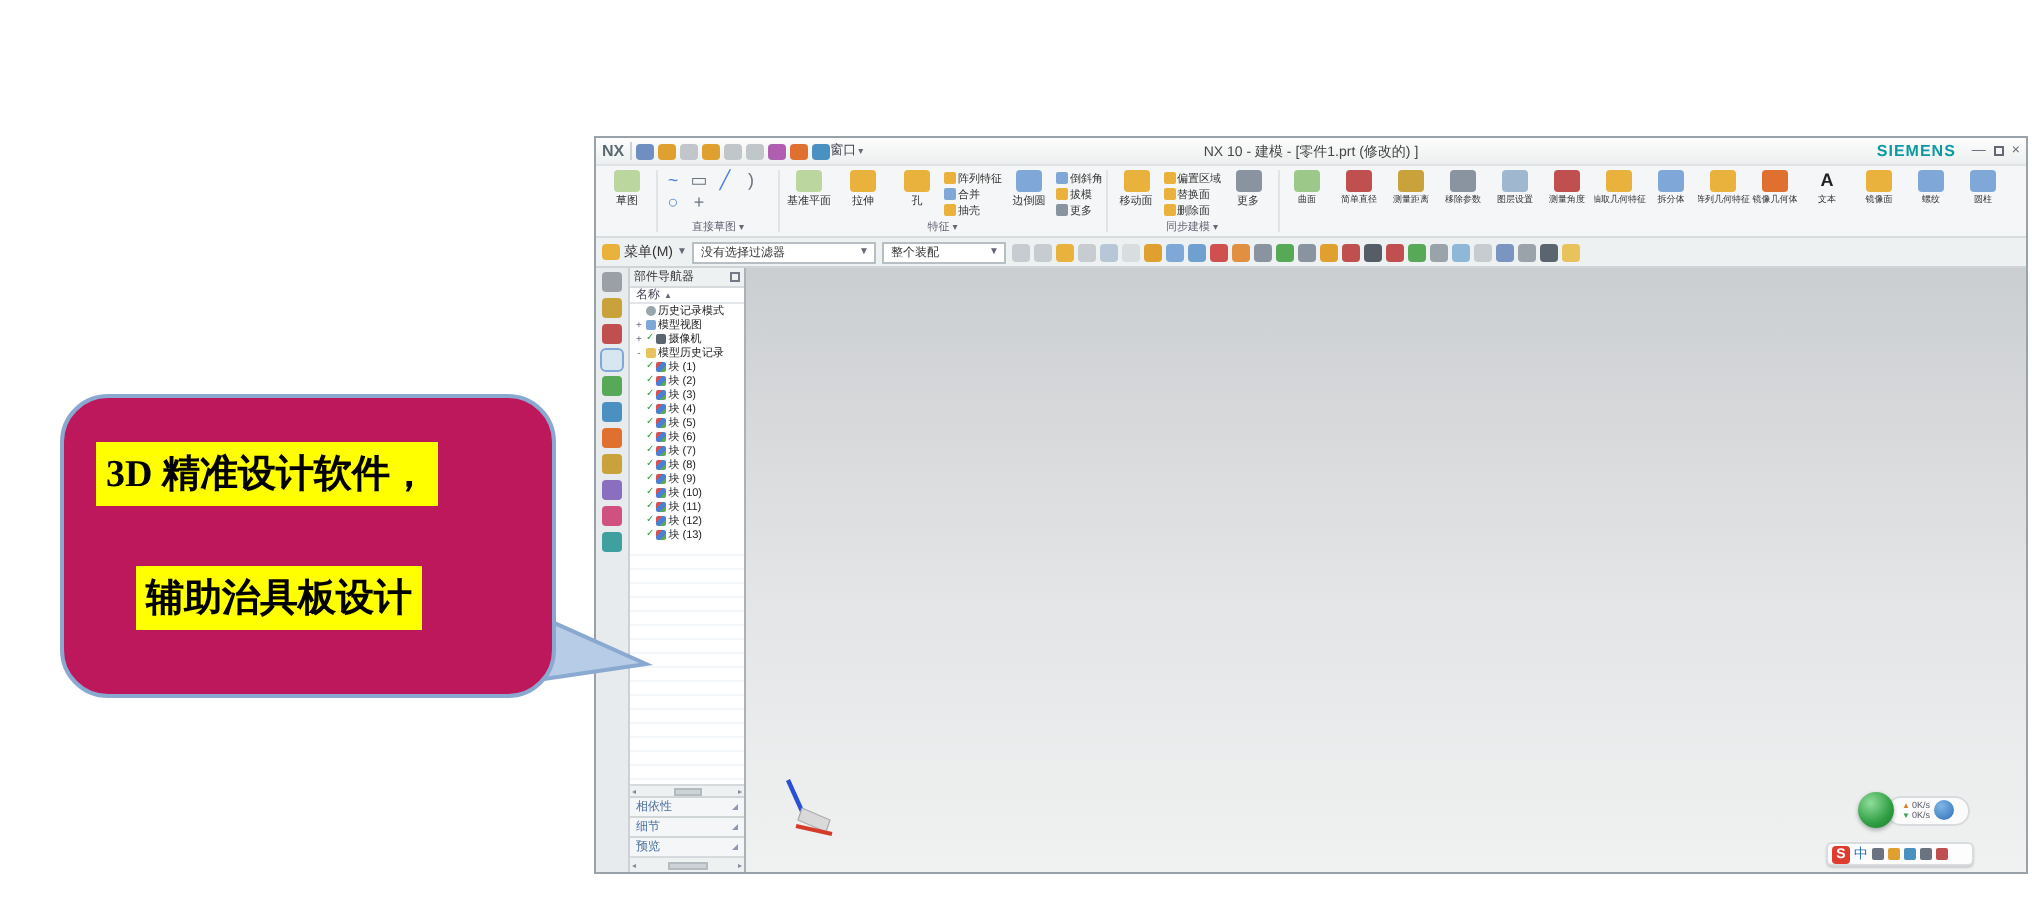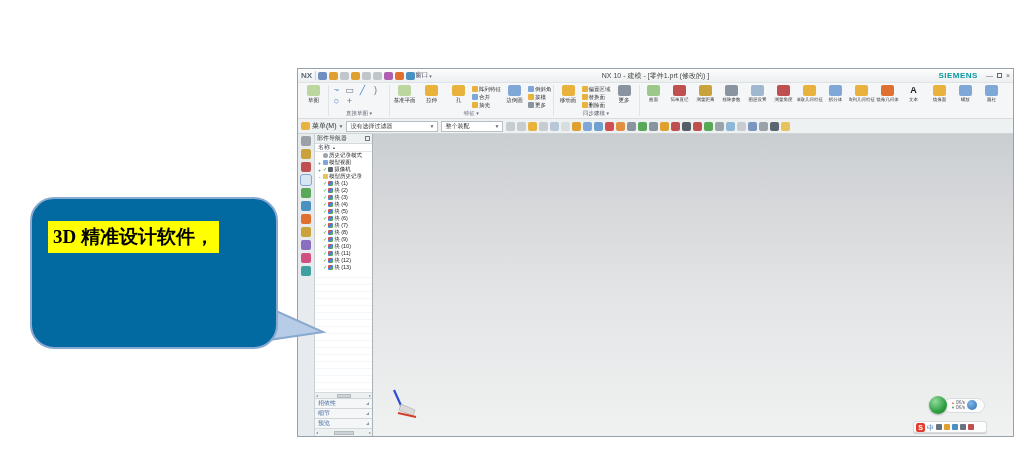--- a/index.html
+++ b/index.html
@@ -2,21 +2,21 @@
 <html><head>
 <meta charset="utf-8">
 <style>
 *{margin:0;padding:0;box-sizing:border-box}
 html,body{width:1016px;height:461px;background:#fff;overflow:hidden;
   font-family:"Liberation Sans","DejaVu Sans",sans-serif}
 #canvas{position:relative;width:1016px;height:461px;background:#fff}
 
 
 #callout{position:absolute;left:30px;top:197px;width:248px;height:152px;
-  background:#0369a1;border:2px solid #8aa9d1;border-radius:24px;z-index:10}
+  background:#be185d;border:2px solid #8aa9d1;border-radius:24px;z-index:10}
 #callout-tail{position:absolute;left:235px;top:292px;z-index:9}
 .callout-line{display:table;font-family:"Liberation Serif","DejaVu Serif",serif;
   font-weight:bold;color:#000;font-size:19px;padding:3px 5px;background:#ffff00;white-space:nowrap}
 .cl1{margin:22px 0 0 16px}
 .cl2{margin:30px 0 0 36px}
 
 
 #nx-window{position:absolute;left:297px;top:68px;width:717px;height:369px;
   background:#f5f6f7;border:1px solid #98a2a8;z-index:1;display:flex;flex-direction:column}
 
@@ -140,20 +140,21 @@
 <body>
 
 <div id="canvas">
 
   <svg id="callout-tail" width="92" height="56" viewBox="0 0 92 56">
     <polygon points="12,6 88,40 20,50" fill="#b7cce6" stroke="#8aa9d1" stroke-width="2"></polygon>
   </svg>
 
   <div id="callout">
     <div class="callout-line cl1">3D 精准设计软件，</div>
+    <div class="callout-line cl2">辅助治具板设计</div>
   </div>
 
   <div id="nx-window">
 
     <div id="titlebar">
       <div id="qat">
 
         <span id="nx-logo">NX</span>
       <span class="blob" style="background: rgb(111, 143, 192);"></span>
           <span class="blob" style="background: rgb(224, 160, 48);"></span>

